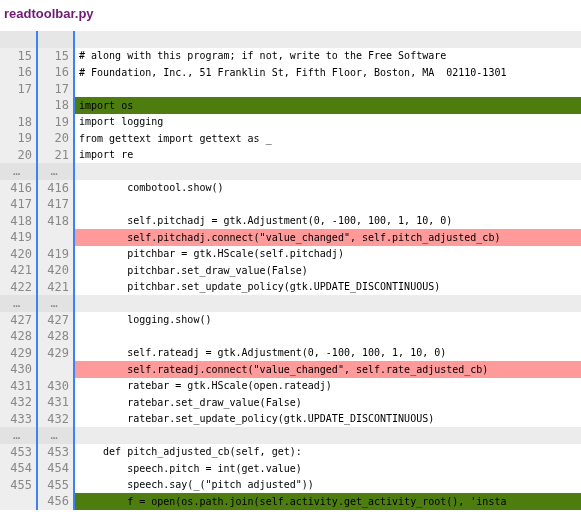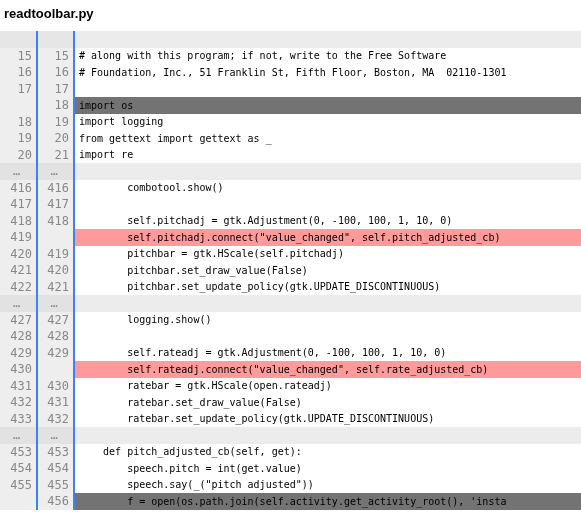--- a/index.html
+++ b/index.html
@@ -5,21 +5,21 @@
   body {
     margin: 0;
     padding: 0;
     font-family: "DejaVu Sans Mono", "Consolas", monospace;
     font-size: 12.5px;
     background: #fff;
     color: #000;
     width: 581px;
   }
   .filename {
-    color: #000000;
+    color: #701a75;
     font-family: sans-serif;
     font-size: 13px;
     font-weight: bold;
     padding: 6px 4px 10px 4px;
   }
   .diff-table {
     border-collapse: collapse;
     table-layout: fixed;
     width: 100%;
   }
@@ -53,21 +53,21 @@
   }
   .hunk-row .lineno {
     background: #e2e2e2;
     color: #888;
     text-align: center;
   }
   .hunk-row .code {
     background: #ececec;
   }
   .add .code {
-    background: #737373;
+    background: #4d7c0f;
   }
   .del .code {
     background: #ff9a9a;
   }
 </style>
 </head>
 <body>
 
 <div class="filename">readtoolbar.py</div>
 

